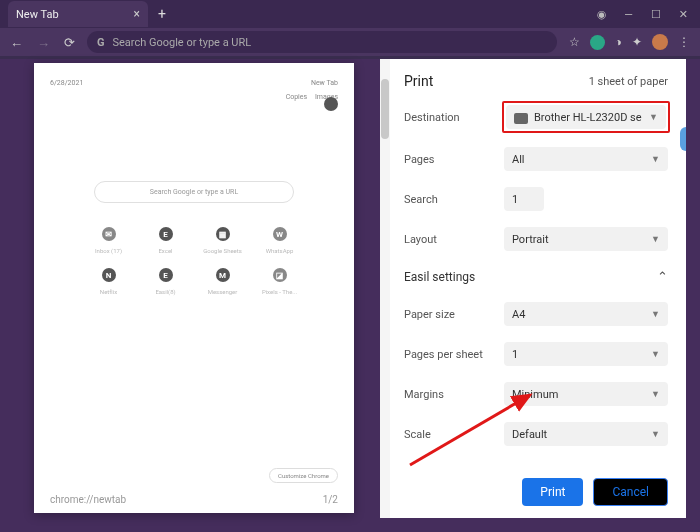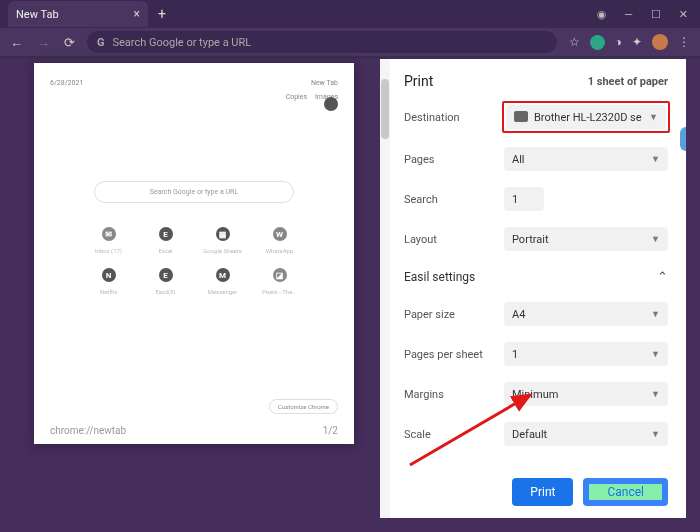--- a/index.html
+++ b/index.html
@@ -19,61 +19,61 @@
 .avatar-top { width: 16px; height: 16px; border-radius: 50%; background: #c97a4a; }
 .ext-badge { width: 15px; height: 15px; border-radius: 50%; background: #2aa786; }
 
 .infobar { background: #3a2d4f; height: 3px; }
 
 
 .overlay { position: absolute; top: 59px; left: 0; right: 0; bottom: 0; background: rgba(60,40,80,0.7); display: flex; padding: 0 14px 14px 14px; }
 
 
 .preview-col { width: 360px; display: flex; justify-content: center; padding-top: 4px; }
-.page { background: #fff; width: 320px; height: 381px; box-shadow: 0 2px 10px rgba(0,0,0,0.3); position: relative; padding: 16px; }
+.page { background: #fff; width: 320px; height: 450px; box-shadow: 0 2px 10px rgba(0,0,0,0.3); position: relative; padding: 16px; }
 .page-header { display: flex; justify-content: space-between; font-size: 7px; color: #888; }
 .page-links { text-align: right; font-size: 7px; color: #888; margin-top: 6px; }
 .page-links a { margin-left: 6px; color: #888; text-decoration: none; }
 .page-avatar { width: 14px; height: 14px; border-radius: 50%; background: #555; position: absolute; right: 16px; top: 34px; }
 .page-search { margin: 80px auto 0; width: 200px; height: 22px; border: 1px solid #e0e0e0; border-radius: 11px; display: flex; align-items: center; justify-content: center; font-size: 7px; color: #999; }
 .shortcut-grid { display: grid; grid-template-columns: repeat(4, 1fr); gap: 14px 8px; width: 220px; margin: 24px auto 0; }
 .shortcut { text-align: center; font-size: 6px; color: #bbb; }
 .shortcut-icon { width: 14px; height: 14px; border-radius: 50%; background: #555; margin: 0 auto 6px; display: flex; align-items: center; justify-content: center; color: #fff; font-size: 8px; font-weight: bold; }
 .shortcut-icon.gray { background: #888; }
 .customize-btn { position: absolute; bottom: 30px; right: 16px; border: 1px solid #ddd; border-radius: 10px; font-size: 6px; padding: 3px 8px; color: #888; }
 .page-footer { position: absolute; bottom: 8px; left: 16px; right: 16px; display: flex; justify-content: space-between; font-size: 10px; color: #999; }
 
 
 .panel-col { flex: 1; background: #fff; margin-left: 6px; position: relative; display: flex; }
 .scroll-track { width: 10px; background: #f5f5f5; position: relative; }
 .scroll-thumb { position: absolute; left: 1px; right: 1px; top: 20px; height: 60px; background: #c8c8c8; border-radius: 4px; }
 .panel { flex: 1; padding: 14px 18px 14px 14px; font-size: 12px; color: #333; position: relative; }
 .panel-header { display: flex; justify-content: space-between; align-items: center; margin-bottom: 14px; }
 .panel-title { font-size: 14px; color: #222; }
-.sheet-info { font-size: 11px; color: #555; font-weight: bold; }
+.sheet-info { font-size: 11px; color: #555; }
 
 .row { display: flex; align-items: center; margin-bottom: 16px; gap: 10px; }
 .row-label { width: 90px; font-size: 11px; color: #555; }
 .control { flex: 1; }
 
 .select { background: #f1f1f1; border-radius: 4px; height: 24px; display: flex; align-items: center; padding: 0 8px; font-size: 11px; color: #333; justify-content: space-between; cursor: pointer; }
 .select .caret { color: #777; font-size: 9px; }
 .input { background: #f1f1f1; border: none; border-radius: 4px; height: 24px; width: 40px; padding: 0 8px; font-size: 11px; color: #333; }
 
 .dest-box { border: 2px solid #e01818; border-radius: 2px; padding: 2px; margin: -2px; }
-.printer-line { display: flex; align-items: flex-start; gap: 6px; }
+.printer-line { display: flex; align-items: flex-end; gap: 6px; }
 .printer-icon { width: 14px; height: 11px; background: #666; border-radius: 2px; position: relative; }
 
 .more-row { display: flex; justify-content: space-between; align-items: center; margin: 18px 0 18px; cursor: pointer; }
 .more-row .chev { font-size: 13px; color: #555; }
 
 .btn-row { position: absolute; bottom: 12px; right: 18px; display: flex; gap: 10px; }
 .btn { height: 28px; border-radius: 4px; font-size: 12px; padding: 0 18px; border: none; cursor: pointer; }
 .btn-primary { background: #1a73e8; color: #fff; }
-.btn-secondary { background: #86efac; border: 6px solid #3b82f6; color: #1a73e8; }
+.btn-secondary { background: #000000; border: 1px solid #3b82f6; color: #1a73e8; }
 
 
 .arrow { position: absolute; pointer-events: none; z-index: 50; }
 
 .partial-pill { position: absolute; right: 0; top: 68px; width: 6px; height: 24px; background: #5aa0e0; border-radius: 12px 0 0 12px; }
 </style>
 </head>
 <body>
 
 <div class="chrome-top">

